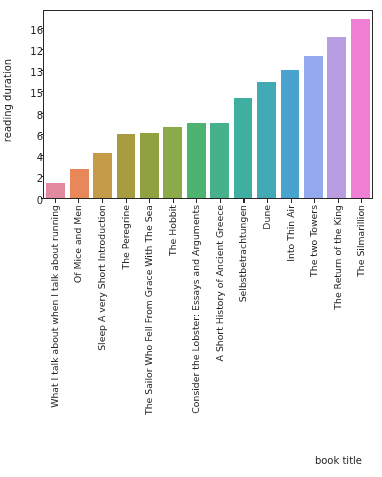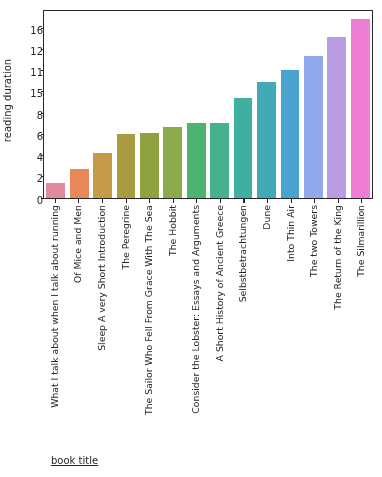--- a/index.html
+++ b/index.html
@@ -123,27 +123,26 @@
     transform: rotate(-90deg) translate(-100%, -50%);
     white-space: nowrap;
     font-size: 9.3px;
     color: #262626;
     line-height: 1;
   }
 
   
   #xlabel {
     position: absolute;
-    left: 51px;
+    left: 32px;
     top: 455px;
     width: 330px;
-    text-align: left;
+    text-align: right;
     font-size: 10px;
     color: #262626;
-    text-decoration: underline;
   }
 </style>
 </head>
 <body>
 
 <div id="figure">
 
   <div id="ylabel">
     <span>reading duration</span>
   </div>
@@ -169,21 +168,21 @@
         <div class="ytick" style="bottom: 84.9438px;">
           <div class="tmark"></div>
           <div class="tlabel">8</div>
         </div>
         <div class="ytick" style="bottom: 106.18px;">
           <div class="tmark"></div>
           <div class="tlabel">15</div>
         </div>
         <div class="ytick" style="bottom: 127.416px;">
           <div class="tmark"></div>
-          <div class="tlabel">11</div>
+          <div class="tlabel">13</div>
         </div>
         <div class="ytick" style="bottom: 148.652px;">
           <div class="tmark"></div>
           <div class="tlabel">12</div>
         </div>
         <div class="ytick" style="bottom: 169.888px;">
           <div class="tmark"></div>
           <div class="tlabel">16</div>
         </div>
       </div>

